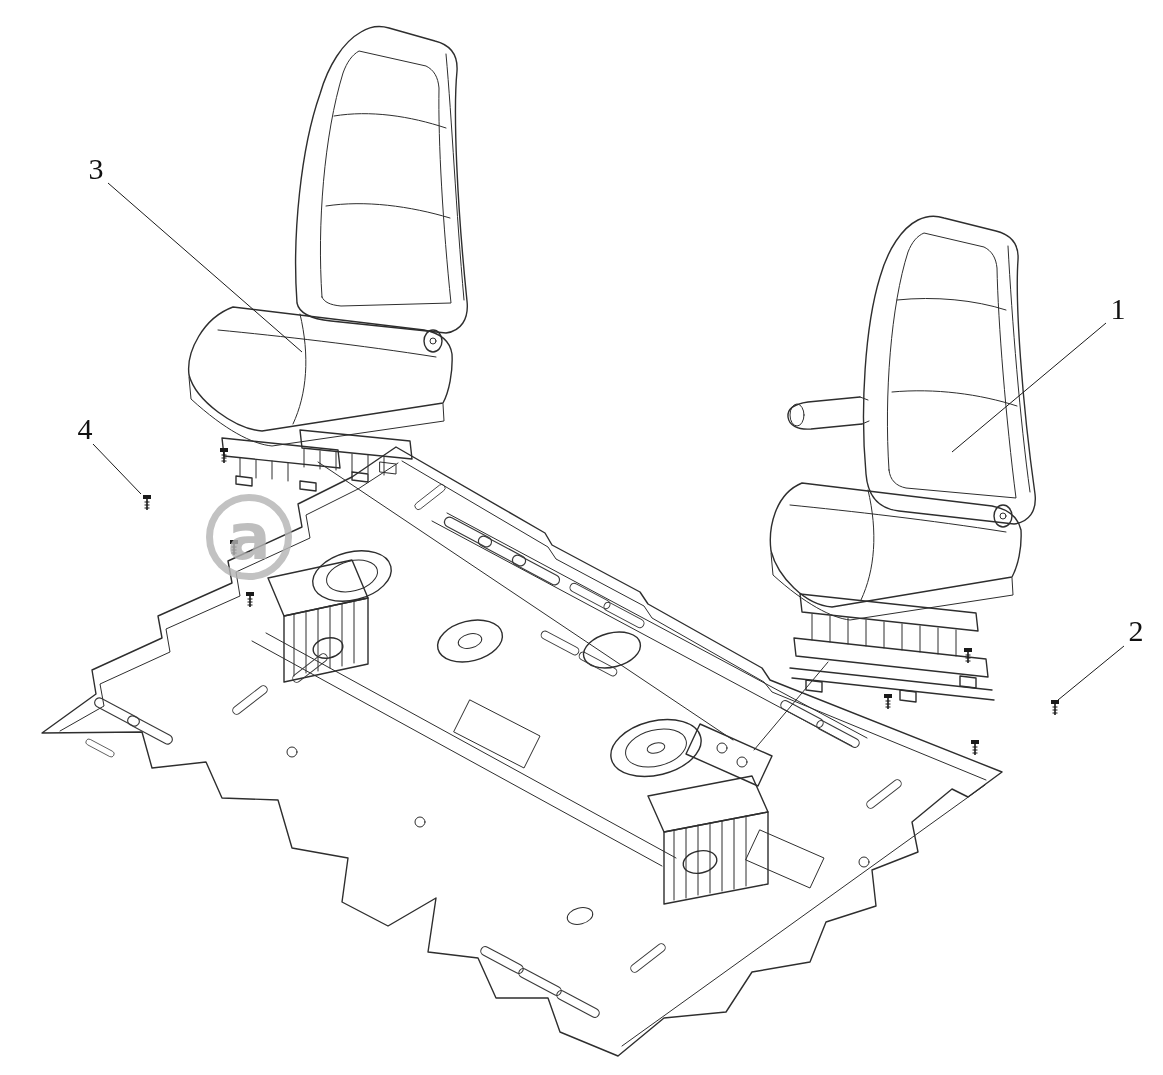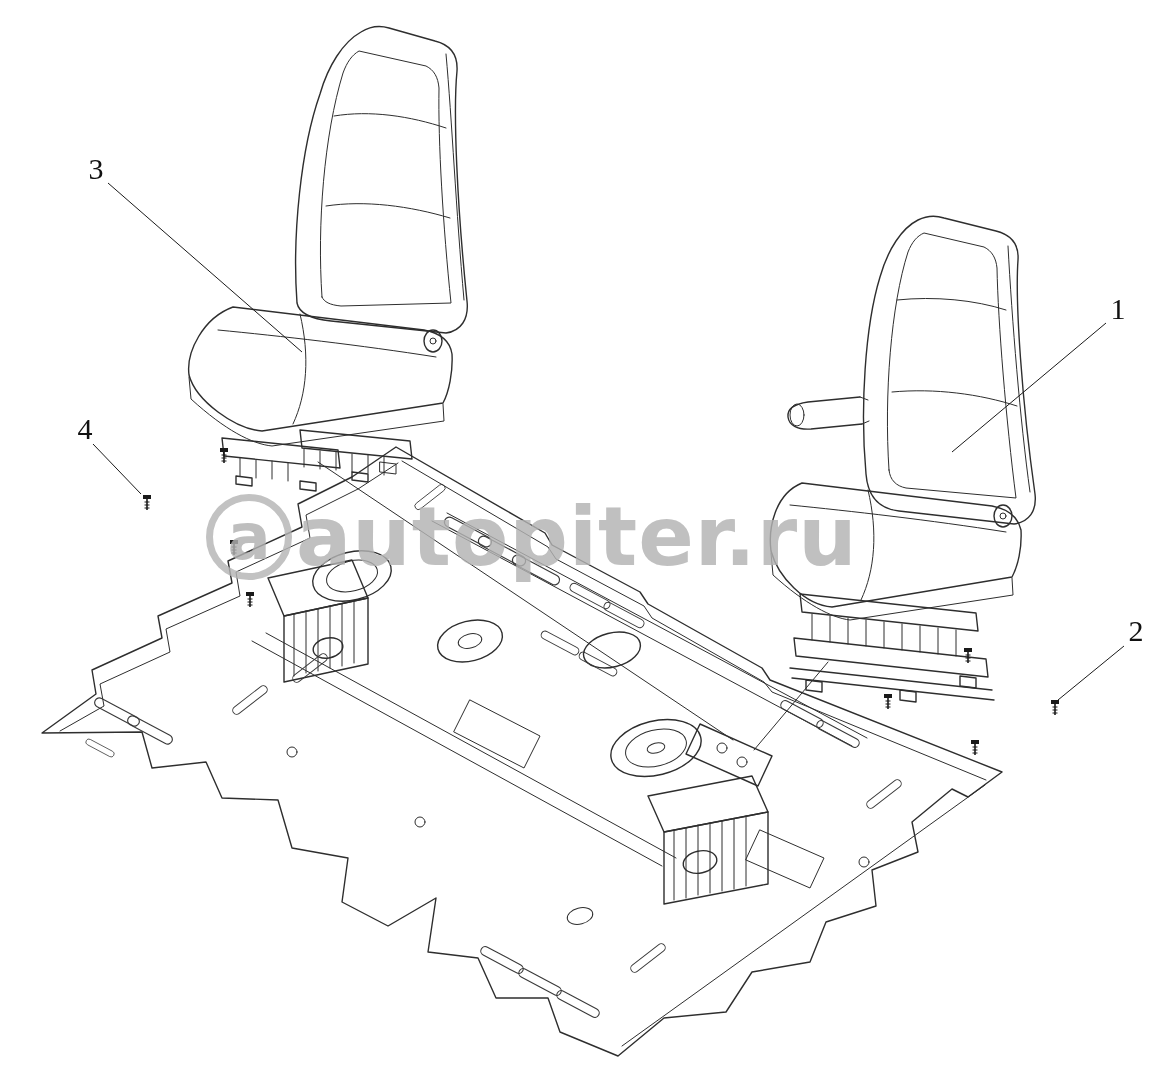--- a/index.html
+++ b/index.html
@@ -238,16 +238,15 @@
     <text class="callout-num" x="1118" y="319" text-anchor="middle">1</text>
     <text class="callout-num" x="1136" y="641" text-anchor="middle">2</text>
     <text class="callout-num" x="96" y="179" text-anchor="middle">3</text>
     <text class="callout-num" x="85" y="439" text-anchor="middle">4</text>
   </svg>
 
   <div class="watermark">
     <div class="wm-logo">
       <span>a</span>
     </div>
-    <div class="wm-text">autopiter.ru</div>
   </div>
 
 </div>
 
 </body></html>

